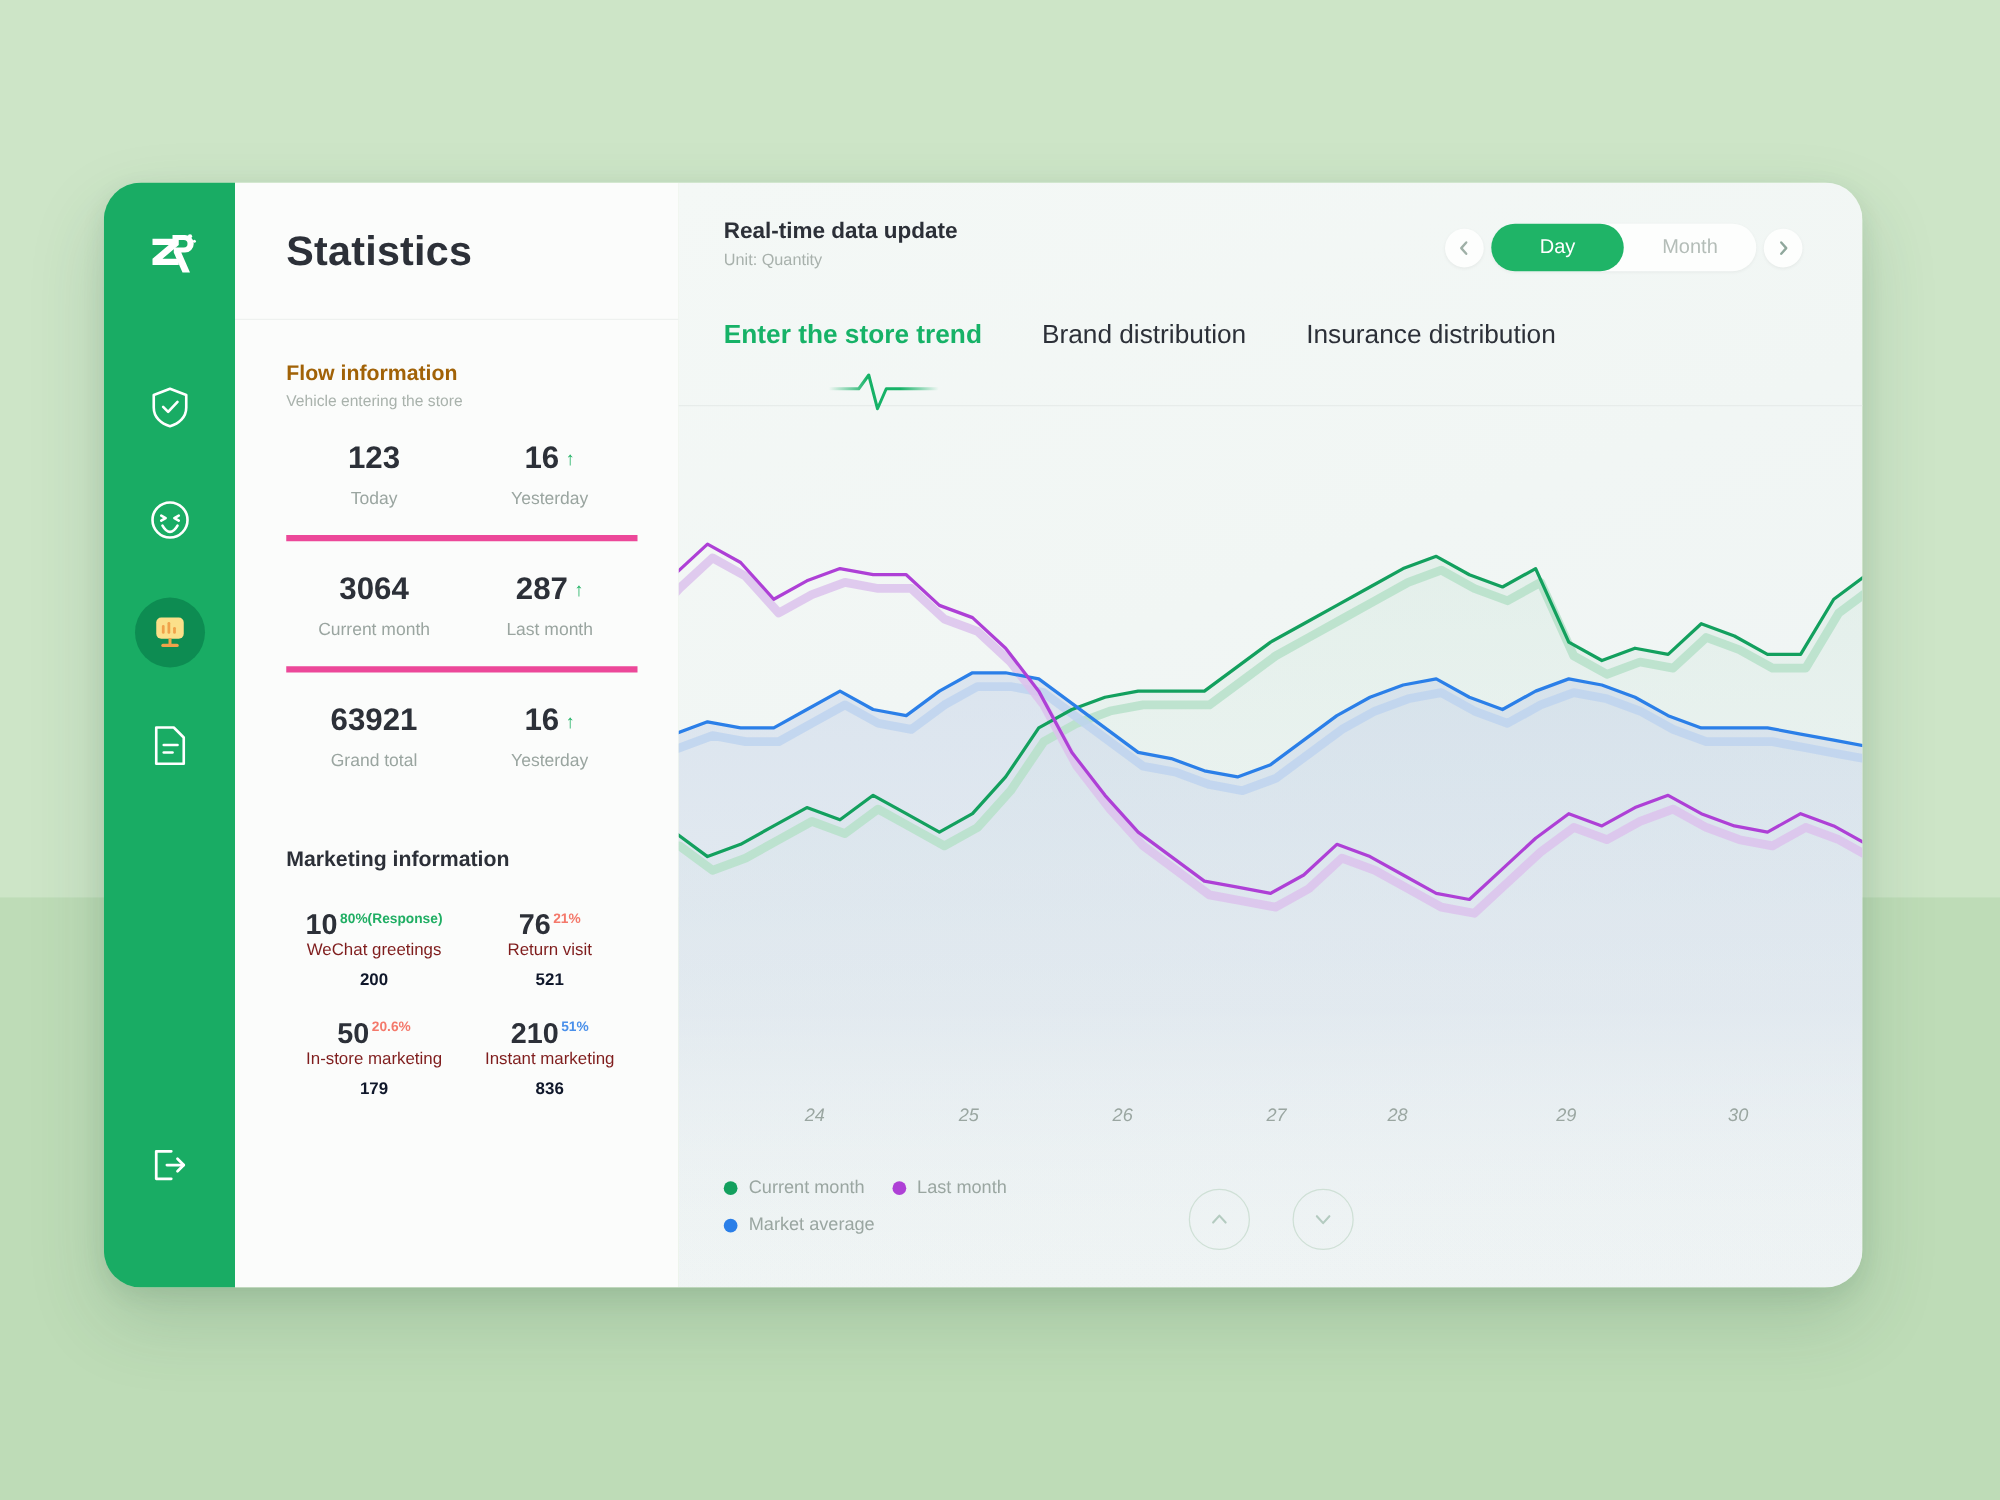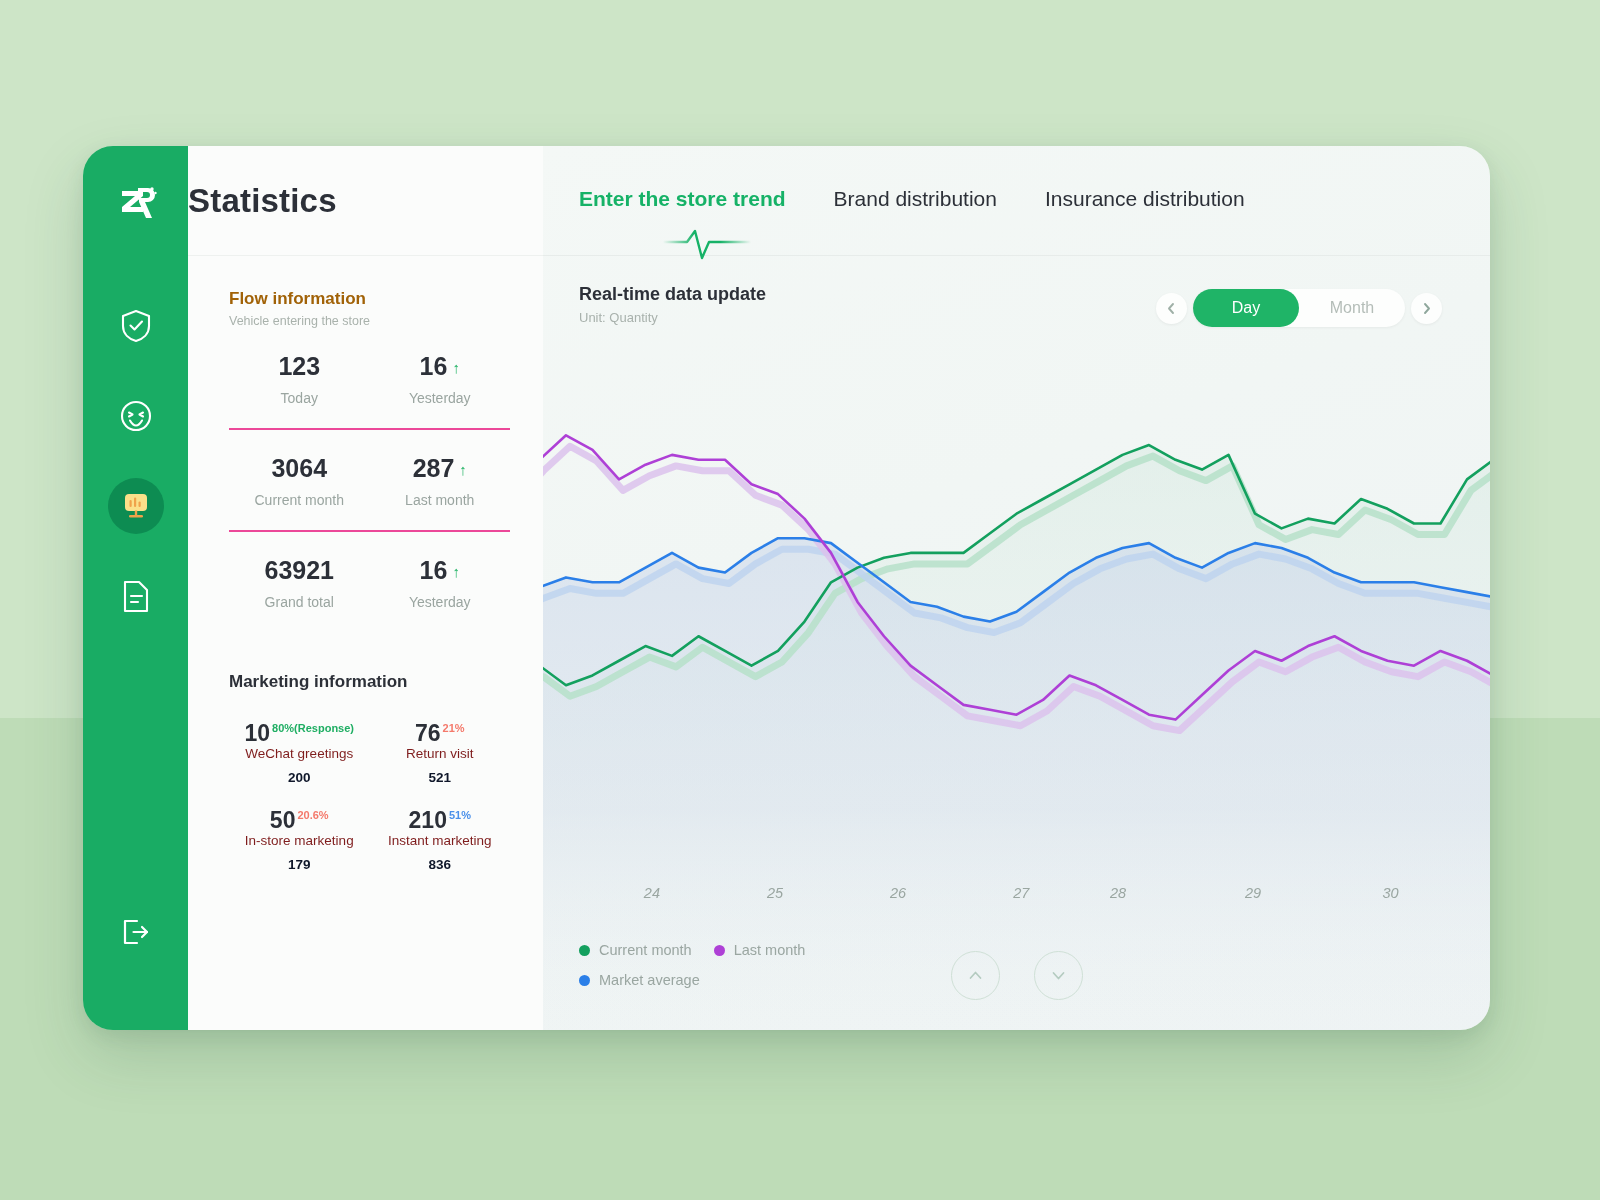--- a/index.html
+++ b/index.html
@@ -31,34 +31,34 @@
   .navicon{width:56px;height:56px;margin-bottom:34px;display:flex;align-items:center;justify-content:center;border-radius:50%;cursor:pointer;}
   .navicon.active{background:#0d8c52;}
   .spacer{flex:1 1 auto;}
   .logout{width:56px;height:56px;display:flex;align-items:center;justify-content:center;margin-bottom:40px;cursor:pointer;}
 
   
   #statpanel{
     width:355px;flex:0 0 355px;background:#fbfcfb;
     display:flex;flex-direction:column;position:relative;
   }
-  #statHeader{height:109px;flex:0 0 109px;display:flex;align-items:center;border-bottom:1px solid #eef1ef;}
+  #statHeader{height:109px;flex:0 0 109px;display:flex;align-items:center;padding-left:41px;border-bottom:1px solid #eef1ef;}
   #statHeader h1{margin:0;font-size:33px;font-weight:bold;color:#2c3038;letter-spacing:.2px;}
   #statBody{padding:33px 33px 0 41px;}
   .sect-title{font-size:17px;font-weight:bold;color:#a16207;margin:0;}
   .sect-sub{font-size:12.5px;color:#a9b2ac;margin:5px 0 0 0;}
 
   .thead{
     margin-top:22px;height:46px;border-radius:8px;
     background:linear-gradient(90deg,#eef2f0 0%,#f0f4f2 60%,#f7faf8 100%);
     display:flex;align-items:center;
   }
   .thead span{flex:1;text-align:center;font-size:14.5px;color:#4b5159;}
 
-  .srow{display:flex;border-bottom:2px solid #ec4899;}
+  .srow{display:flex;border-bottom:5px solid #ec4899;}
   .srow:last-child{border-bottom:none;}
   .scell{flex:1;text-align:center;padding:26px 0 22px 0;}
   .scell .big{font-size:25px;font-weight:bold;color:#2c3038;line-height:1;}
   .scell .big .arrow{color:#22b365;font-size:15px;font-weight:bold;margin-left:5px;vertical-align:2px;}
   .scell .lab{font-size:14px;color:#9aa5a0;margin-top:11px;}
 
   .mkt-title{margin-top:40px;font-size:17px;font-weight:bold;color:#2c3038;}
   .mkt-grid{display:flex;flex-wrap:wrap;margin-top:20px;}
   .mkt-cell{width:50%;text-align:center;padding:10px 0 14px 0;}
   .mkt-cell .num{font-size:23px;font-weight:bold;color:#2c3038;line-height:1;}
@@ -236,58 +236,58 @@
             <div class="lab">Instant marketing</div>
             <div class="sub">836</div>
           </div>
 
         </div>
       </div>
     </div>
   </div>
 
   <div id="main">
+
+    <div id="subhead">
+      <div class="t">Real-time data update</div>
+      <div class="u">Unit: Quantity</div>
+
+      <div id="rangectl">
+        <div class="navbtn">
+          <svg width="13" height="13" viewBox="0 0 13 13" fill="none" stroke="#9fb0a7" stroke-width="1.9" stroke-linecap="round" stroke-linejoin="round">
+              <path d="M8 2 L4 6.5 L8 11"></path>
+            </svg>
+        </div>
+        <div class="segwrap">
+          <div class="seg on">Day</div>
+          <div class="seg">Month</div>
+        </div>
+        <div class="navbtn">
+          <svg width="13" height="13" viewBox="0 0 13 13" fill="none" stroke="#8fa79c" stroke-width="1.9" stroke-linecap="round" stroke-linejoin="round">
+              <path d="M5 2 L9 6.5 L5 11"></path>
+            </svg>
+        </div>
+      </div>
+    </div>
 
     <div id="tabs">
       <div class="tab active">Enter the store trend</div>
       <div class="tab">Brand distribution</div>
       <div class="tab">Insurance distribution</div>
       <svg class="pulse" width="92" height="34" viewBox="0 0 92 34">
         <defs>
           <linearGradient id="pg" x1="0" y1="0" x2="1" y2="0">
             <stop offset="0" stop-color="#16b267" stop-opacity="0"></stop>
             <stop offset="0.35" stop-color="#16b267" stop-opacity="1"></stop>
             <stop offset="0.65" stop-color="#16b267" stop-opacity="1"></stop>
             <stop offset="1" stop-color="#16b267" stop-opacity="0"></stop>
           </linearGradient>
         </defs>
         <path d="M2 14 H26 L34 3 L41 30 L48 14 H90" fill="none" stroke="url(#pg)" stroke-width="2.4" stroke-linecap="round" stroke-linejoin="round"></path>
       </svg>
-    </div>
-
-    <div id="subhead">
-      <div class="t">Real-time data update</div>
-      <div class="u">Unit: Quantity</div>
-
-      <div id="rangectl">
-        <div class="navbtn">
-          <svg width="13" height="13" viewBox="0 0 13 13" fill="none" stroke="#9fb0a7" stroke-width="1.9" stroke-linecap="round" stroke-linejoin="round">
-              <path d="M8 2 L4 6.5 L8 11"></path>
-            </svg>
-        </div>
-        <div class="segwrap">
-          <div class="seg on">Day</div>
-          <div class="seg">Month</div>
-        </div>
-        <div class="navbtn">
-          <svg width="13" height="13" viewBox="0 0 13 13" fill="none" stroke="#8fa79c" stroke-width="1.9" stroke-linecap="round" stroke-linejoin="round">
-              <path d="M5 2 L9 6.5 L5 11"></path>
-            </svg>
-        </div>
-      </div>
     </div>
 
     <div id="chartwrap">
       <svg id="chartsvg" viewBox="0 0 947 640" preserveAspectRatio="none">
         <defs>
           <linearGradient id="areaFill" x1="0" y1="0" x2="0" y2="1">
             <stop offset="0" stop-color="#c9d6ea" stop-opacity="0.55"></stop>
             <stop offset="0.55" stop-color="#d3dcec" stop-opacity="0.42"></stop>
             <stop offset="1" stop-color="#eef2f6" stop-opacity="0.05"></stop>
           </linearGradient>

